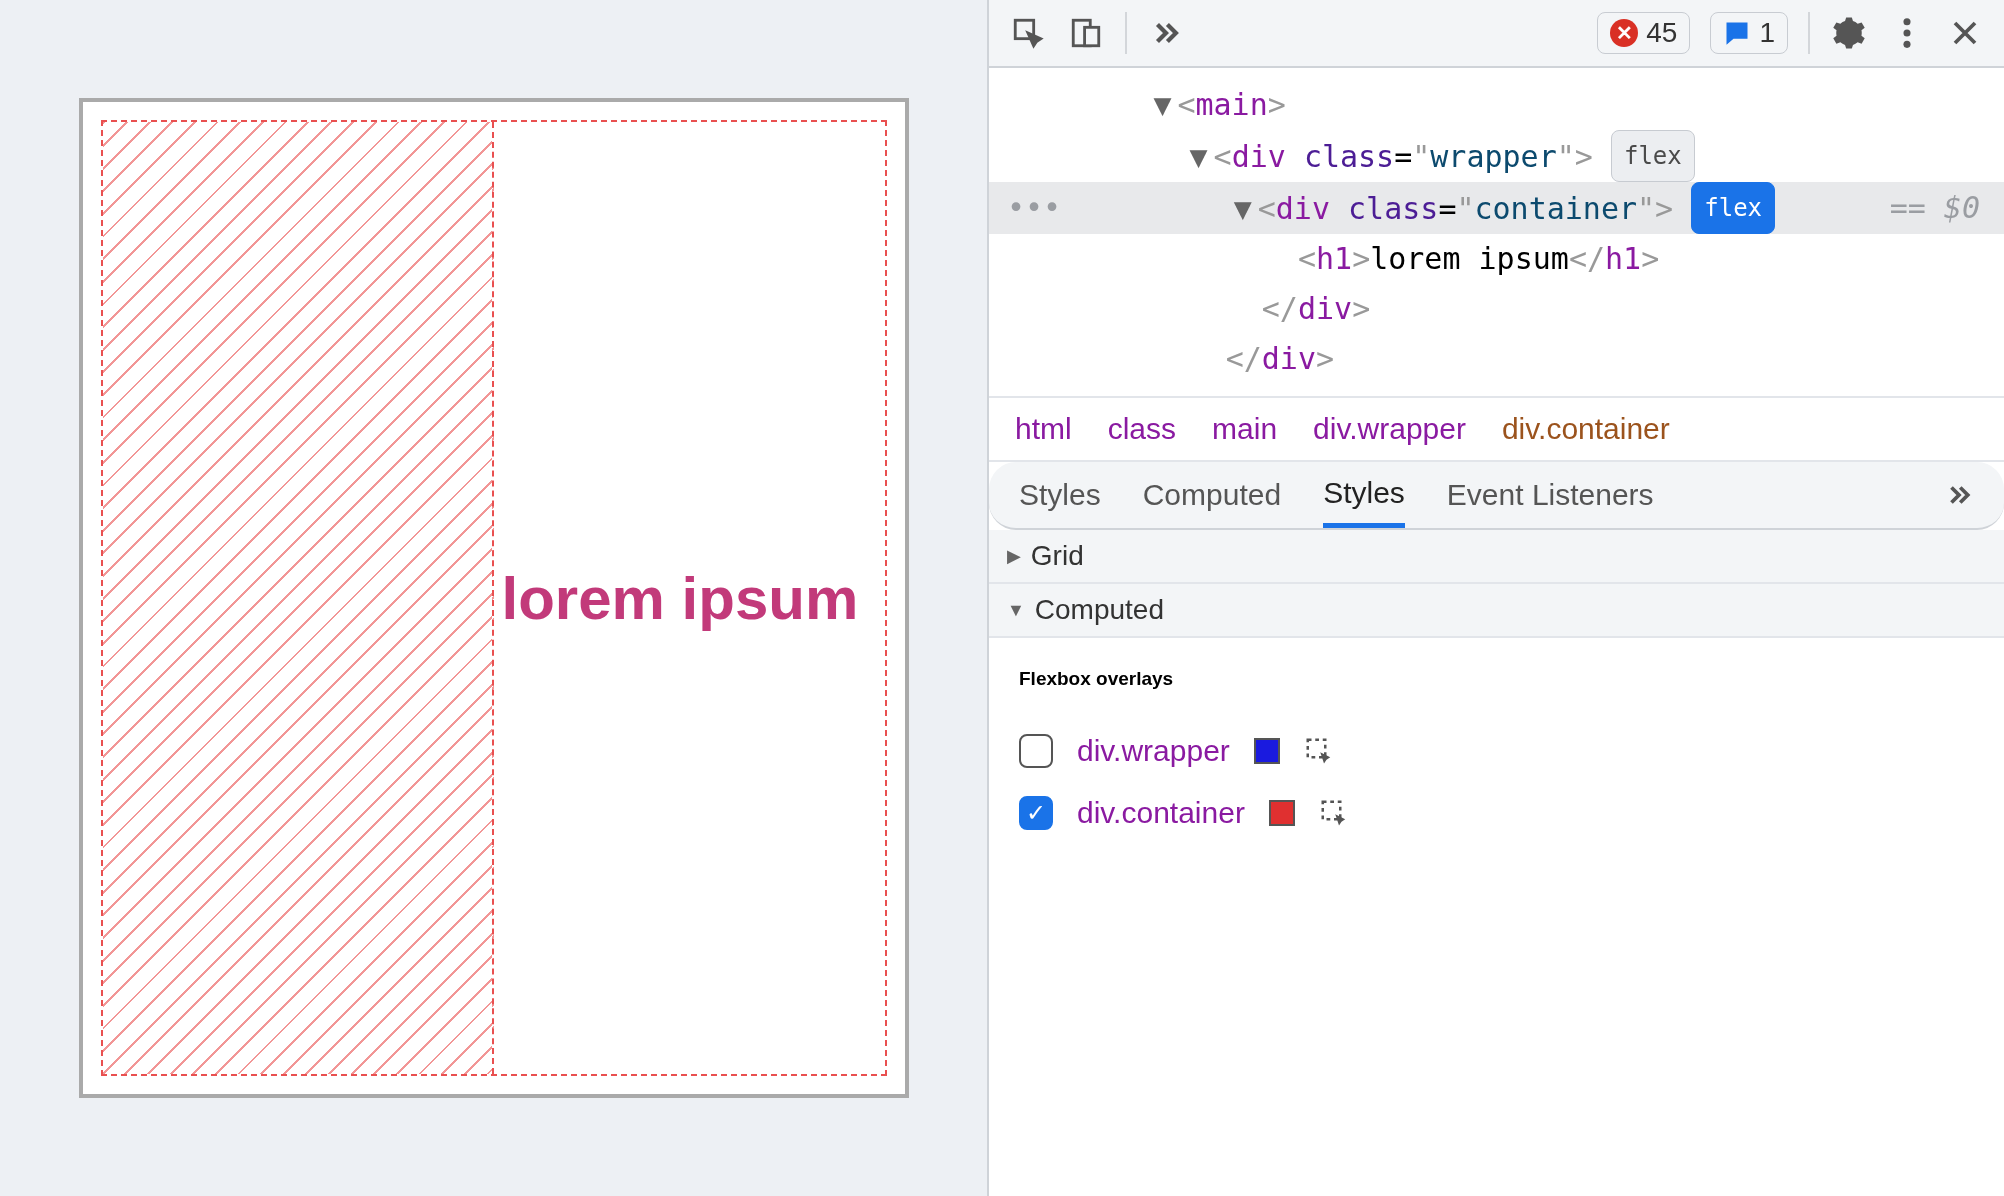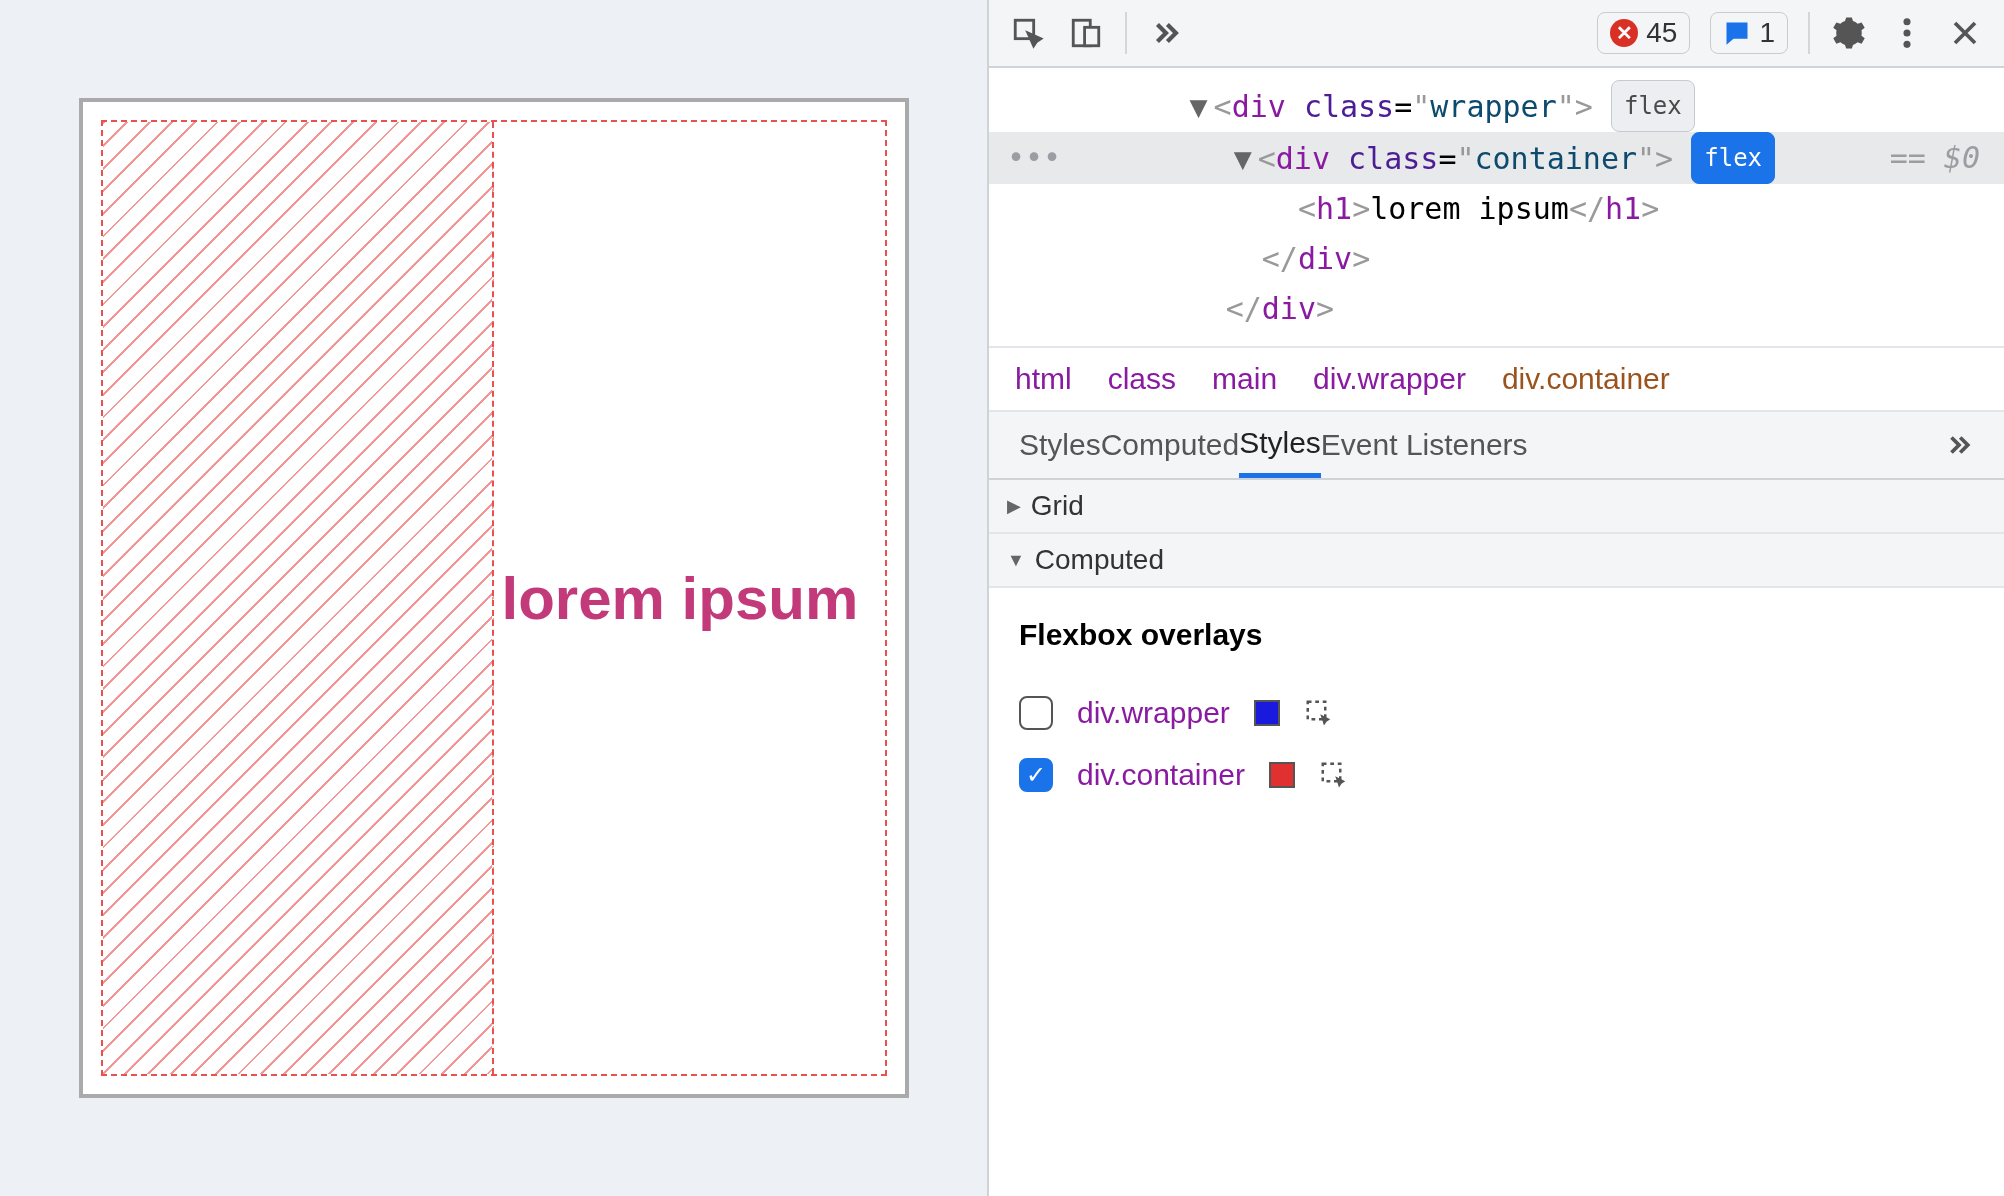--- a/index.html
+++ b/index.html
@@ -156,26 +156,28 @@
     padding: 14px 26px;
     font-size: 30px;
     color: #8a1aa1;
   }
   .breadcrumb .crumb.active { color: #9b531d; background:#fff; }
 
   
   .subtabs {
     display: flex;
     align-items: center;
+    gap: 42px;
     background: #f3f5f7;
     border-bottom: 2px solid #cfd3d8;
     padding: 0 30px;
     height: 68px;
     font-size: 30px;
     color: #555;
+    border-radius: 27px;
   }
   .subtabs .tab.active {
     color: #222;
     border-bottom: 5px solid #1a73e8;
     height: 100%;
     display: flex; align-items: center;
   }
   .subtabs .more { margin-left: auto; }
 
   
@@ -186,21 +188,21 @@
     padding: 10px 18px;
     font-size: 28px;
     color: #333;
     display: flex;
     align-items: center;
     gap: 10px;
   }
   .acc-header .tri { color: #666; font-size: 18px; }
 
   .flexbox-body { padding: 30px 30px; }
-  .flexbox-body h3 { font-size: 30px; font-weight: 700; margin-bottom: 30px; }
+  .flexbox-body h3 { font-size: 19px; font-weight: 700; margin-bottom: 30px; }
   .overlay-row {
     display: flex;
     align-items: center;
     gap: 24px;
     padding: 14px 0;
     font-size: 30px;
   }
   .cbx {
     width: 34px; height: 34px;
     border: 2.5px solid #555;
@@ -281,20 +283,21 @@
         </svg>
     </span>
     <span class="tb-icon">
       <svg width="30" height="30" viewBox="0 0 24 24" stroke="#555" stroke-width="3">
           <path d="M4 4l16 16M20 4L4 20"></path>
         </svg>
     </span>
   </div>
 
   <div class="elements-tree">
+    <div class="tree-line">       <span class="arrow">▼</span><span class="tag-bracket">&lt;</span><span class="tag-name">main</span><span class="tag-bracket">&gt;</span></div>
     <div class="tree-line">         <span class="arrow">▼</span><span class="tag-bracket">&lt;</span><span class="tag-name">div</span> <span class="attr-name">class</span>=<span class="tag-bracket">"</span><span class="attr-val">wrapper</span><span class="tag-bracket">"&gt;</span> <span class="flex-pill">flex</span></div>
 
     <div class="selected-line">
       <span class="dots">•••</span>
       <span class="tree-line" style="padding-left:0">         <span class="arrow">▼</span><span class="tag-bracket">&lt;</span><span class="tag-name">div</span> <span class="attr-name">class</span>=<span class="tag-bracket">"</span><span class="attr-val">container</span><span class="tag-bracket">"&gt;</span> <span class="flex-pill active">flex</span></span>
       <span class="extra">== $0</span>
     </div>
 
     <div class="tree-line">               <span class="tag-bracket">&lt;</span><span class="tag-name">h1</span><span class="tag-bracket">&gt;</span>lorem ipsum<span class="tag-bracket">&lt;/</span><span class="tag-name">h1</span><span class="tag-bracket">&gt;</span></div>
     <div class="tree-line">             <span class="tag-bracket">&lt;/</span><span class="tag-name">div</span><span class="tag-bracket">&gt;</span></div>

